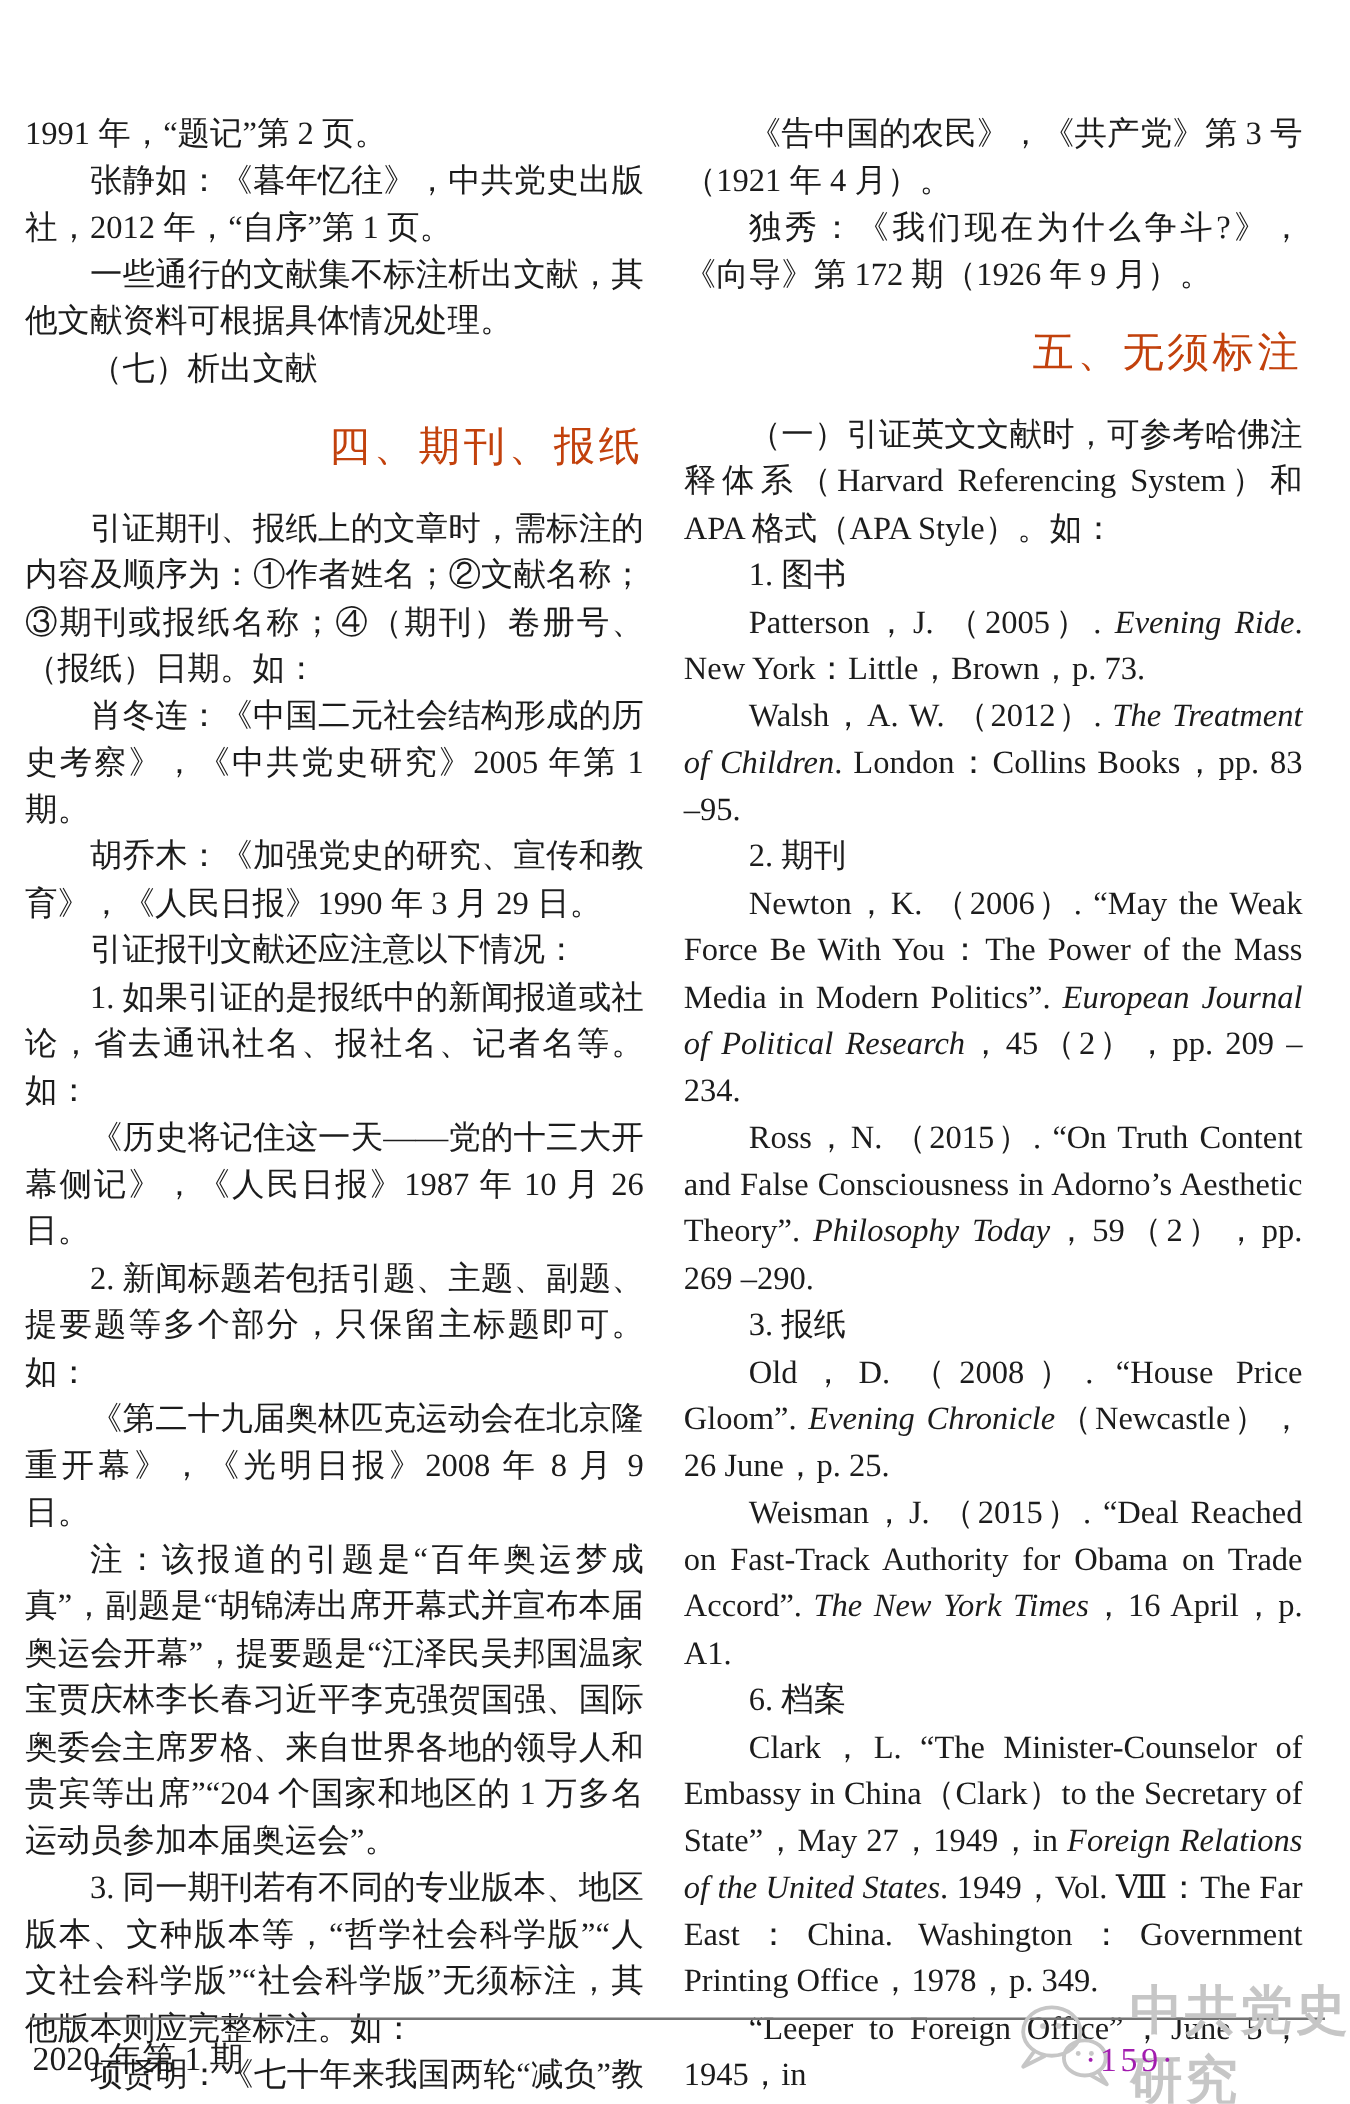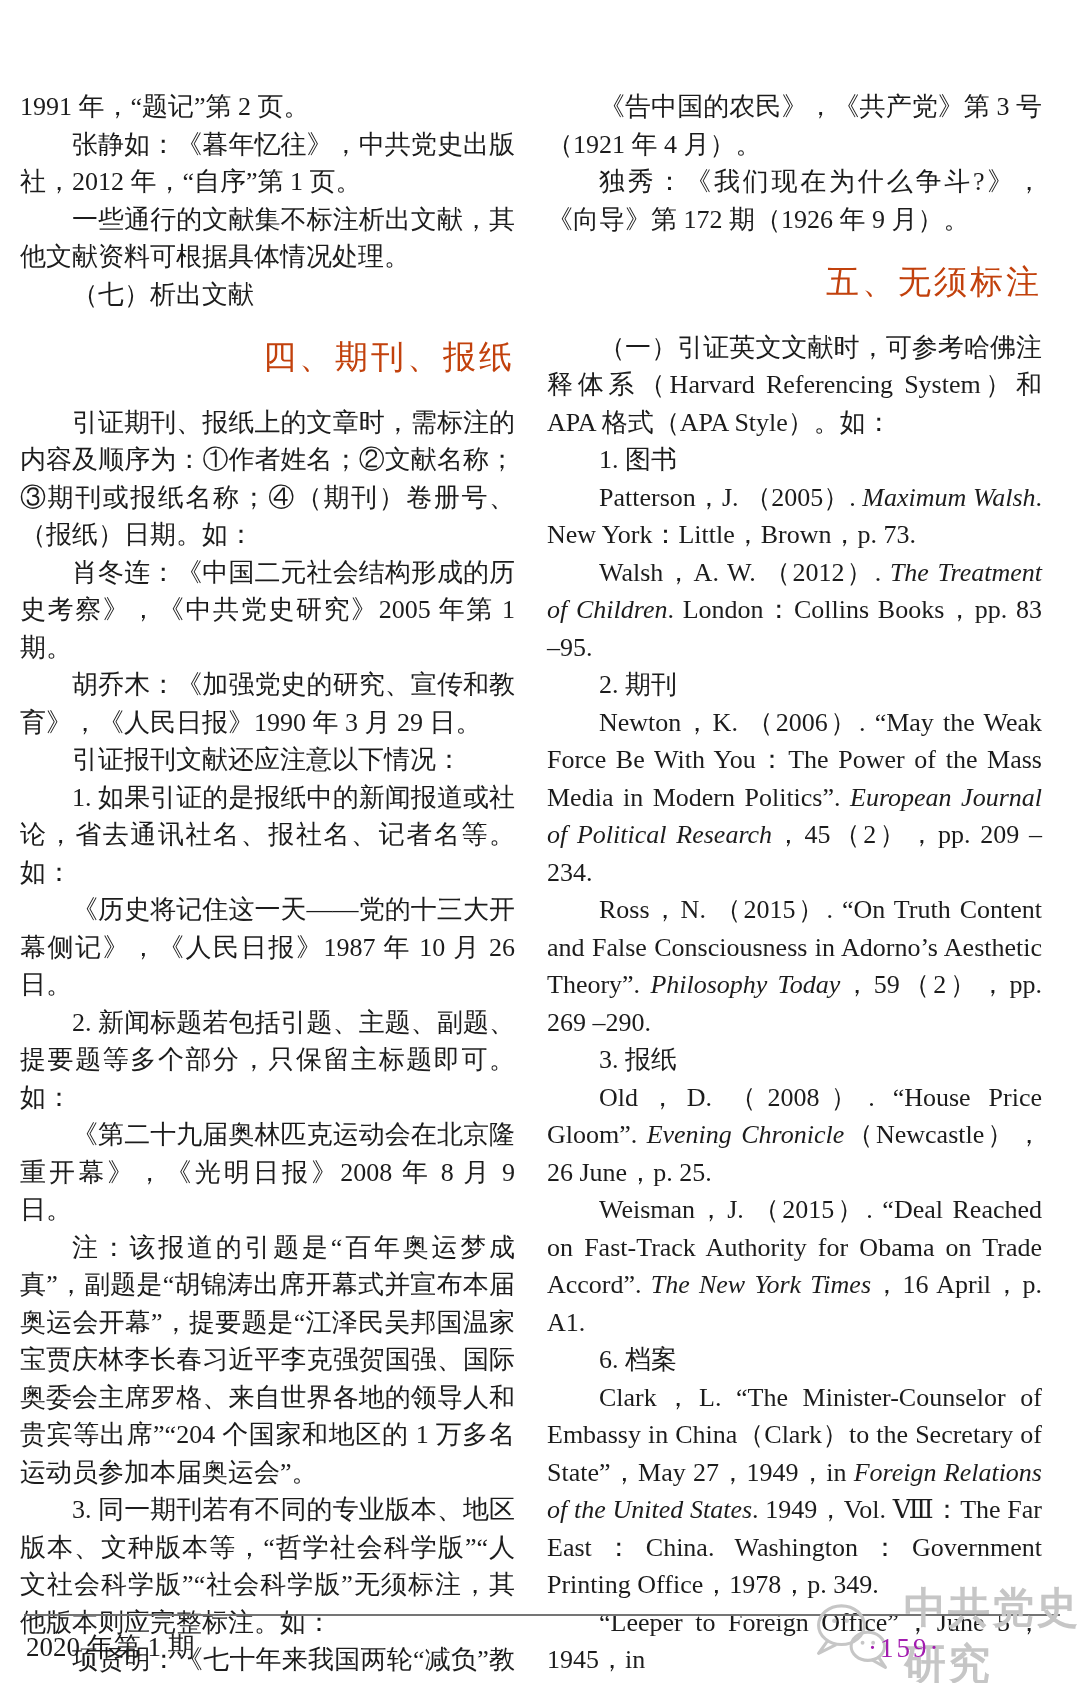--- a/index.html
+++ b/index.html
@@ -74,21 +74,21 @@
       <p class="para indent"><span>注：该报道的引题是“百年奥运梦成真”，副题是“胡锦涛出席开幕式并宣布本届奥运会开幕”，提要题是“江泽民吴邦国温家宝贾庆林李长春习近平李克强贺国强、国际奥委会主席罗格、来自世界各地的领导人和贵宾等出席”“204 个国家和地区的 1 万多名运动员参加本届奥运会”。</span></p>
       <p class="para indent"><span>3. 同一期刊若有不同的专业版本、地区版本、文种版本等，“哲学社会科学版”“人文社会科学版”“社会科学版”无须标注，其他版本则应完整标注。如：</span></p>
       <p class="para indent"><span>项贤明：《七十年来我国两轮“减负”教育改革的历史透视》，《华东师范大学学报（教育科学版）》2019 年第 5 期。</span></p>
     </div>
   <div class="col" id="col-right">
       <p class="para indent"><span>《告中国的农民》，《共产党》第 3 号（1921 年 4 月）。</span></p>
       <p class="para indent"><span>独秀：《我们现在为什么争斗?》，《向导》第 172 期（1926 年 9 月）。</span></p>
       <h2 class="sec-heading">五、无须标注</h2>
       <p class="para indent"><span>（一）引证英文文献时，可参考哈佛注释体系（Harvard Referencing System）和 APA 格式（APA Style）。如：</span></p>
       <p class="para indent"><span>1. 图书</span></p>
-      <p class="para indent"><span>Patterson，J. （2005）. </span><span class="it">Maximum Walsh</span><span>. New York：Little，Brown，p. 73.</span></p>
+      <p class="para indent"><span>Patterson，J. （2005）. </span><span class="it">Evening Ride</span><span>. New York：Little，Brown，p. 73.</span></p>
       <p class="para indent"><span>Walsh，A. W. （2012）. </span><span class="it">The Treatment of Children</span><span>. London：Collins Books，pp. 83 –95.</span></p>
       <p class="para indent"><span>2. 期刊</span></p>
       <p class="para indent"><span>Newton，K. （2006）. “May the Weak Force Be With You：The Power of the Mass Media in Modern Politics”. </span><span class="it">European Journal of Political Research</span><span>，45（2），pp. 209 –234.</span></p>
       <p class="para indent"><span>Ross，N. （2015）. “On Truth Content and False Consciousness in Adorno’s Aesthetic Theory”. </span><span class="it">Philosophy Today</span><span>，59（2），pp. 269 –290.</span></p>
       <p class="para indent"><span>3. 报纸</span></p>
       <p class="para indent"><span>Old，D. （2008）. “House Price Gloom”. </span><span class="it">Evening Chronicle</span><span>（Newcastle），26 June，p. 25.</span></p>
       <p class="para indent"><span>Weisman，J. （2015）. “Deal Reached on Fast-Track Authority for Obama on Trade Accord”. </span><span class="it">The New York Times</span><span>，16 April，p. A1.</span></p>
       <p class="para indent"><span>6. 档案</span></p>
       <p class="para indent"><span>Clark，L. “The Minister-Counselor of Embassy in China（Clark）to the Secretary of State”，May 27，1949，in </span><span class="it">Foreign Relations of the United States</span><span>. 1949，Vol. Ⅷ：The Far East：China. Washington：Government Printing Office，1978，p. 349.</span></p>
       <p class="para indent"><span>“Leeper to Foreign Office”，June 5，1945，in </span></p>

